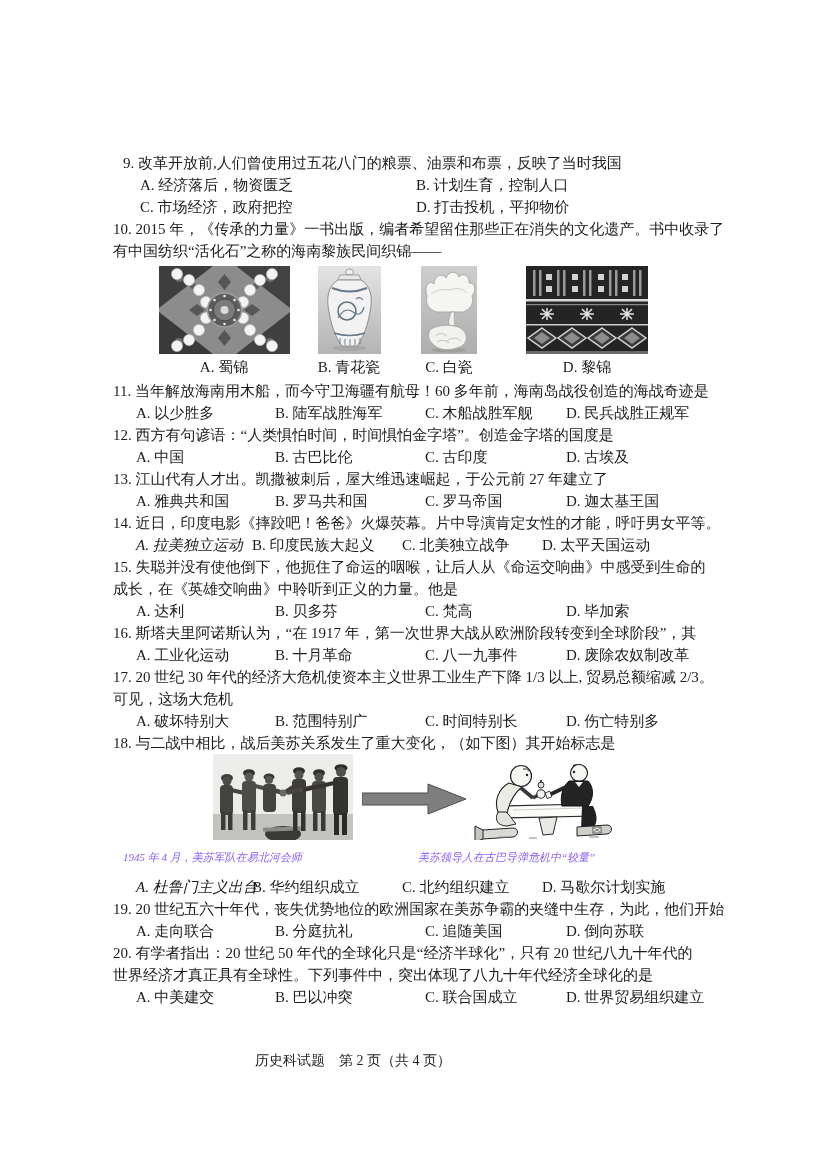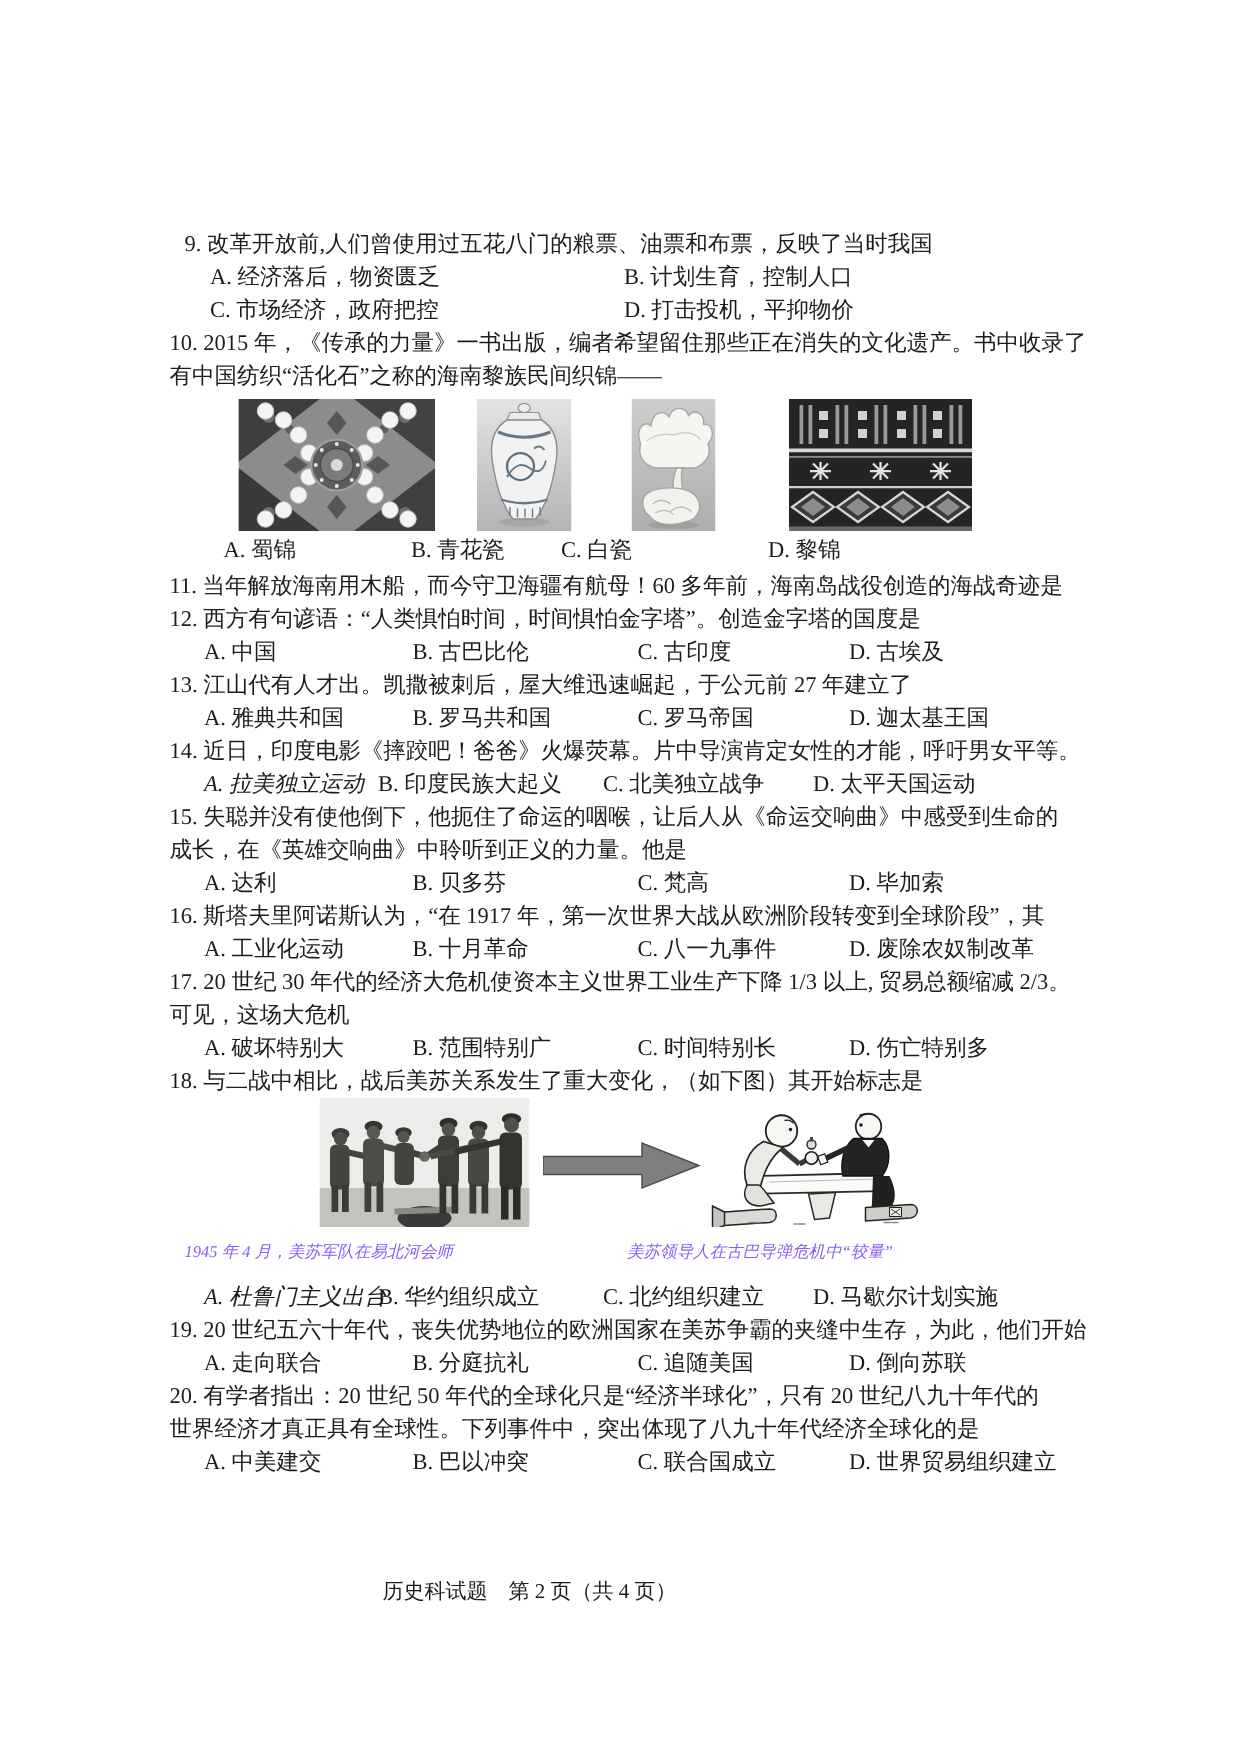--- a/index.html
+++ b/index.html
@@ -20,21 +20,21 @@
   .opts.two{padding-left:27px;}
   .opts.two span:nth-child(1){width:276px;}
   
   .figrow1{position:relative;height:118px;}
   .figimg{position:absolute;top:4px;}
   .figimg svg{display:block;}
   .fig-a{left:46px;}
   .fig-b{left:205px;}
   .fig-c{left:308px;}
   .fig-d{left:413px;}
-  .figlabel{position:absolute;top:94px;width:150px;text-align:left;height:22px;}
+  .figlabel{position:absolute;top:94px;width:150px;text-align:center;height:22px;}
   .lab-a{left:36px;}
   .lab-b{left:161px;}
   .lab-c{left:261px;}
   .lab-d{left:399px;}
   
   .figrow2{position:relative;height:122px;}
   .photo{position:absolute;left:100px;top:0;}
   .arrow{position:absolute;left:249px;top:28px;}
   .cartoon{position:absolute;left:356px;top:0;}
   .caption{position:absolute;top:92px;height:20px;font-size:11px;font-style:italic;
@@ -204,20 +204,26 @@
           <rect y="85" width="122" height="3" fill="#6a6a6a"></rect>
         </svg>
       </span>
       <span class="figlabel lab-a">A.  蜀锦</span>
       <span class="figlabel lab-b">B.  青花瓷</span>
       <span class="figlabel lab-c">C.  白瓷</span>
       <span class="figlabel lab-d">D.  黎锦</span>
     </div>
 
     <div class="tline">11.  当年解放海南用木船，而今守卫海疆有航母！60 多年前，海南岛战役创造的海战奇迹是</div>
+    <div class="opts four">
+      <span>A.  以少胜多</span>
+      <span>B.  陆军战胜海军</span>
+      <span>C.  木船战胜军舰</span>
+      <span>D.  民兵战胜正规军</span>
+    </div>
 
     <div class="tline">12.  西方有句谚语：“人类惧怕时间，时间惧怕金字塔”。创造金字塔的国度是</div>
     <div class="opts four">
       <span>A.  中国</span>
       <span>B.  古巴比伦</span>
       <span>C.  古印度</span>
       <span>D.  古埃及</span>
     </div>
 
     <div class="tline">13.  江山代有人才出。凯撒被刺后，屋大维迅速崛起，于公元前 27 年建立了</div>

